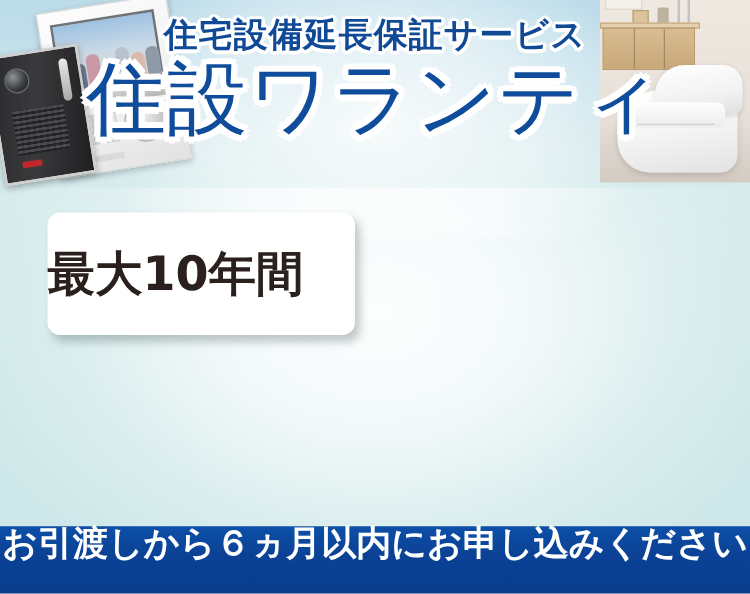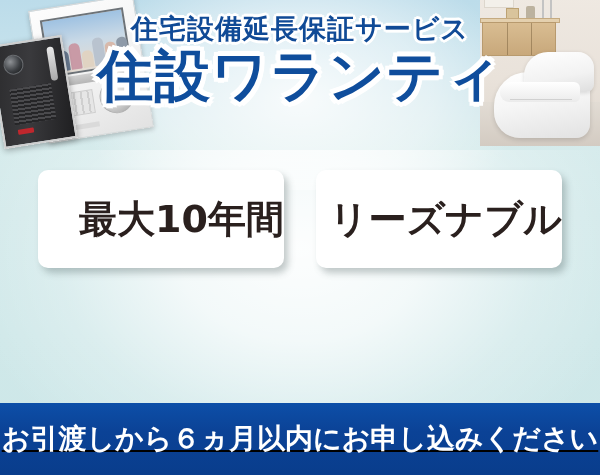--- a/index.html
+++ b/index.html
@@ -323,22 +323,22 @@
     line-height: 1.1;
     white-space: nowrap;
     text-shadow:
       2px 0 0 #fff, -2px 0 0 #fff, 0 2px 0 #fff, 0 -2px 0 #fff,
       2px 2px 0 #fff, -2px 2px 0 #fff, 2px -2px 0 #fff, -2px -2px 0 #fff,
       3px 0 0 #fff, -3px 0 0 #fff, 0 3px 0 #fff, 0 -3px 0 #fff;
   }
   .maintitle {
     margin-top: 2px;
     font-family: "DejaVu Sans", "Liberation Sans", sans-serif;
-    font-size: 56px;
-    font-weight: bold;
+    font-size: 64px;
+    font-weight: normal;
     color: #0f4d9c;
     letter-spacing: 1px;
     line-height: 1.08;
     white-space: nowrap;
     text-shadow:
       3px 0 0 #fff, -3px 0 0 #fff, 0 3px 0 #fff, 0 -3px 0 #fff,
       3px 3px 0 #fff, -3px 3px 0 #fff, 3px -3px 0 #fff, -3px -3px 0 #fff,
       4px 0 0 #fff, -4px 0 0 #fff, 0 4px 0 #fff, 0 -4px 0 #fff,
       4px 4px 0 #fff, -4px 4px 0 #fff, 4px -4px 0 #fff, -4px -4px 0 #fff,
       5px 0 0 #fff, -5px 0 0 #fff, 0 5px 0 #fff, 0 -5px 0 #fff;
@@ -354,45 +354,44 @@
     grid-template-columns: 246px 246px;
     grid-template-rows: 98px 98px;
     column-gap: 32px;
     row-gap: 26px;
   }
   .feature-card {
     background: #ffffff;
     border-radius: 10px;
     display: flex;
     align-items: center;
-    justify-content: flex-end;
+    justify-content: flex-start;
     box-shadow: 4px 5px 7px rgba(60,80,80,0.30);
   }
   .feature-label {
     font-family: "DejaVu Sans", "Liberation Sans", sans-serif;
     font-size: 38px;
     font-weight: bold;
     color: #2a201e;
     letter-spacing: 0px;
     white-space: nowrap;
     line-height: 1;
   }
 
   
   .bottom-bar {
     position: absolute;
     left: 0;
     right: 0;
     bottom: 0;
-    height: 72px;
+    height: 54px;
     background: linear-gradient(180deg, #0d4fa8 0%, #0b4296 40%, #093d8c 100%);
     display: flex;
-    align-items: center;
+    align-items: flex-start;
     justify-content: center;
-    text-decoration: underline;
   }
   .bottom-text {
     font-family: "DejaVu Sans", "Liberation Sans", sans-serif;
     font-size: 28px;
     font-weight: bold;
     color: #ffffff;
     letter-spacing: 0px;
     white-space: nowrap;
     line-height: 1;
   }
@@ -453,22 +452,19 @@
 
   <div class="heading-wrap">
     <div class="subtitle">住宅設備延長保証サービス</div>
     <div class="maintitle">住設ワランティ</div>
   </div>
 
   <div class="features">
     <div class="feature-card">
       <span class="feature-label">最大10年間</span>
     </div>
-    <div class="feature-card">
-      <span class="feature-label">リーズナブル</span>
-    </div>
   </div>
 
   <div class="bottom-bar">
     <span class="bottom-text">お引渡しから６ヵ月以内にお申し込みください</span>
   </div>
 
 </div>
 
 </body></html>

